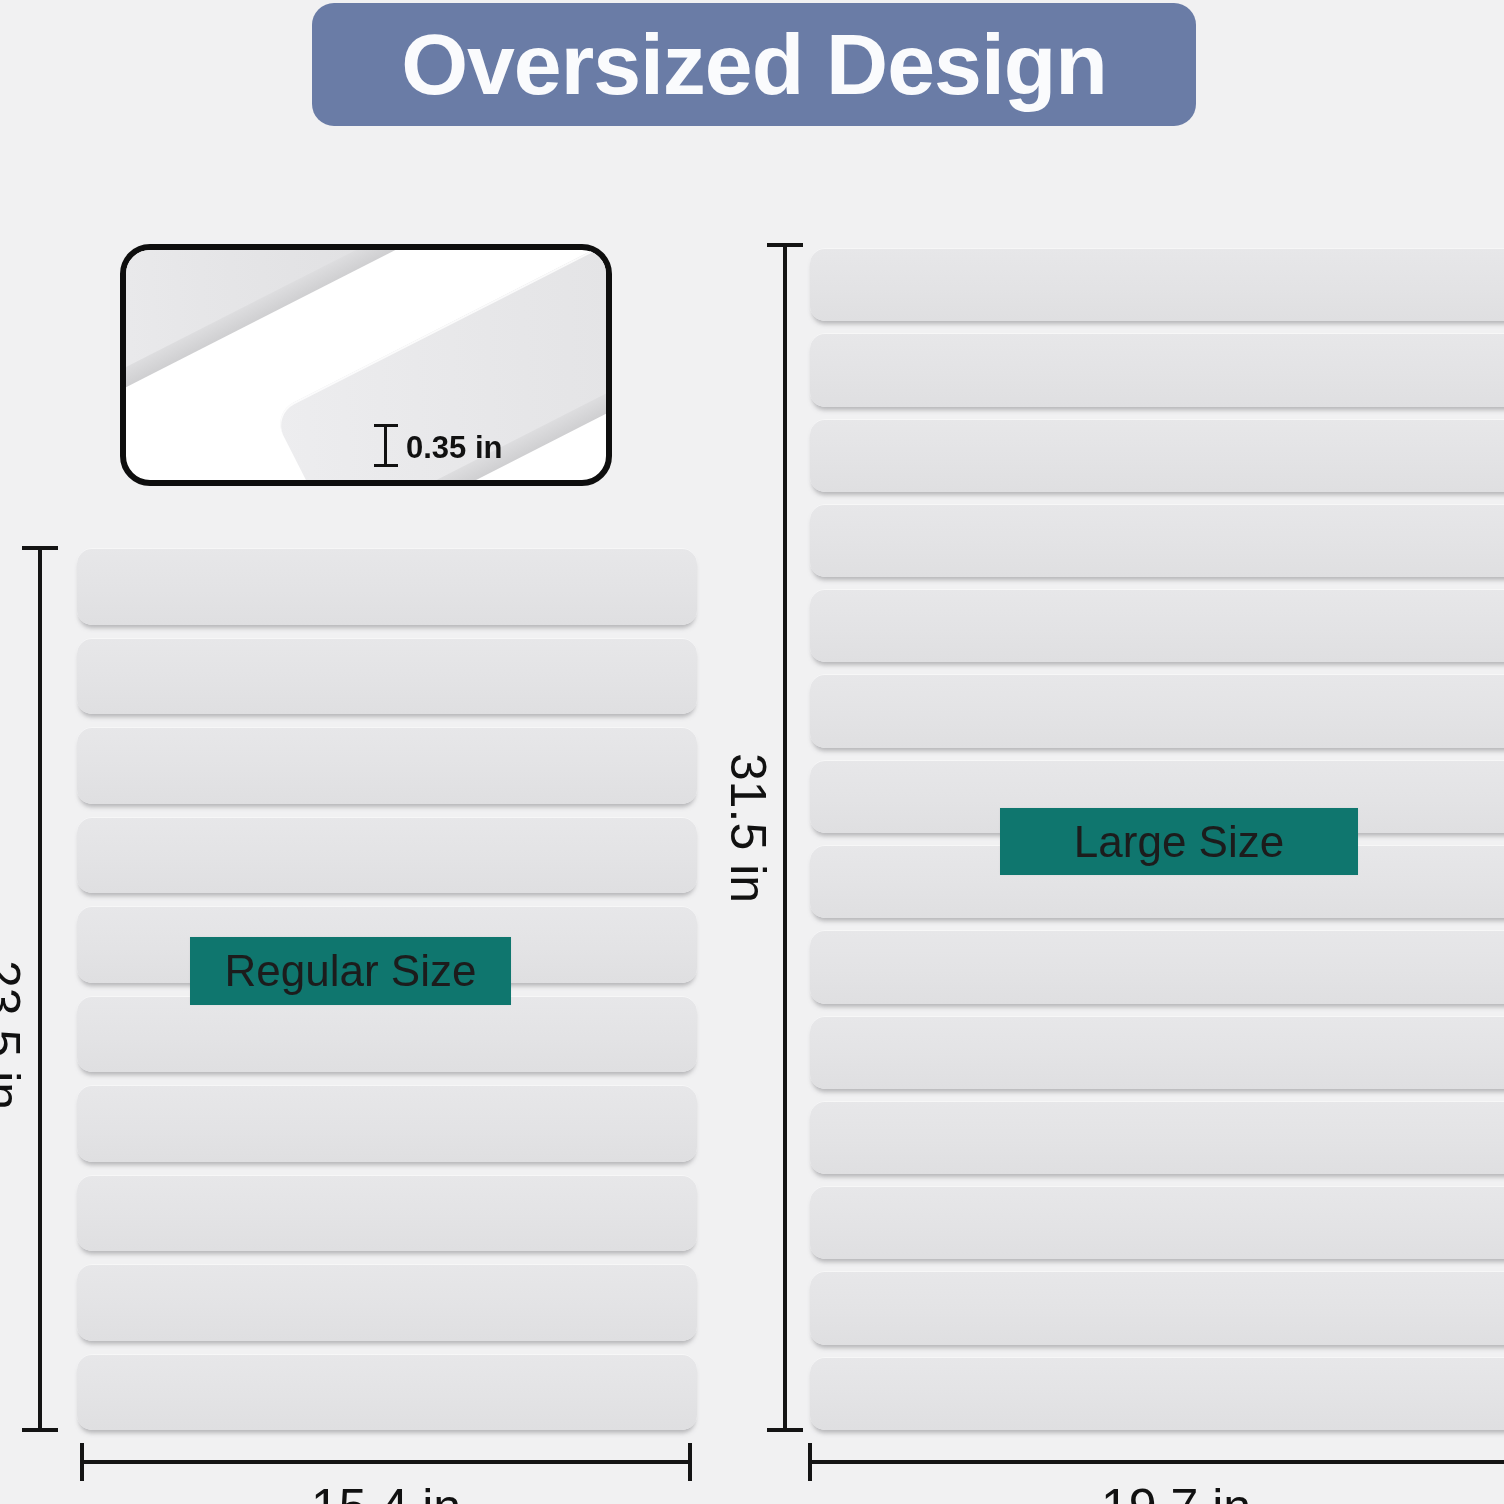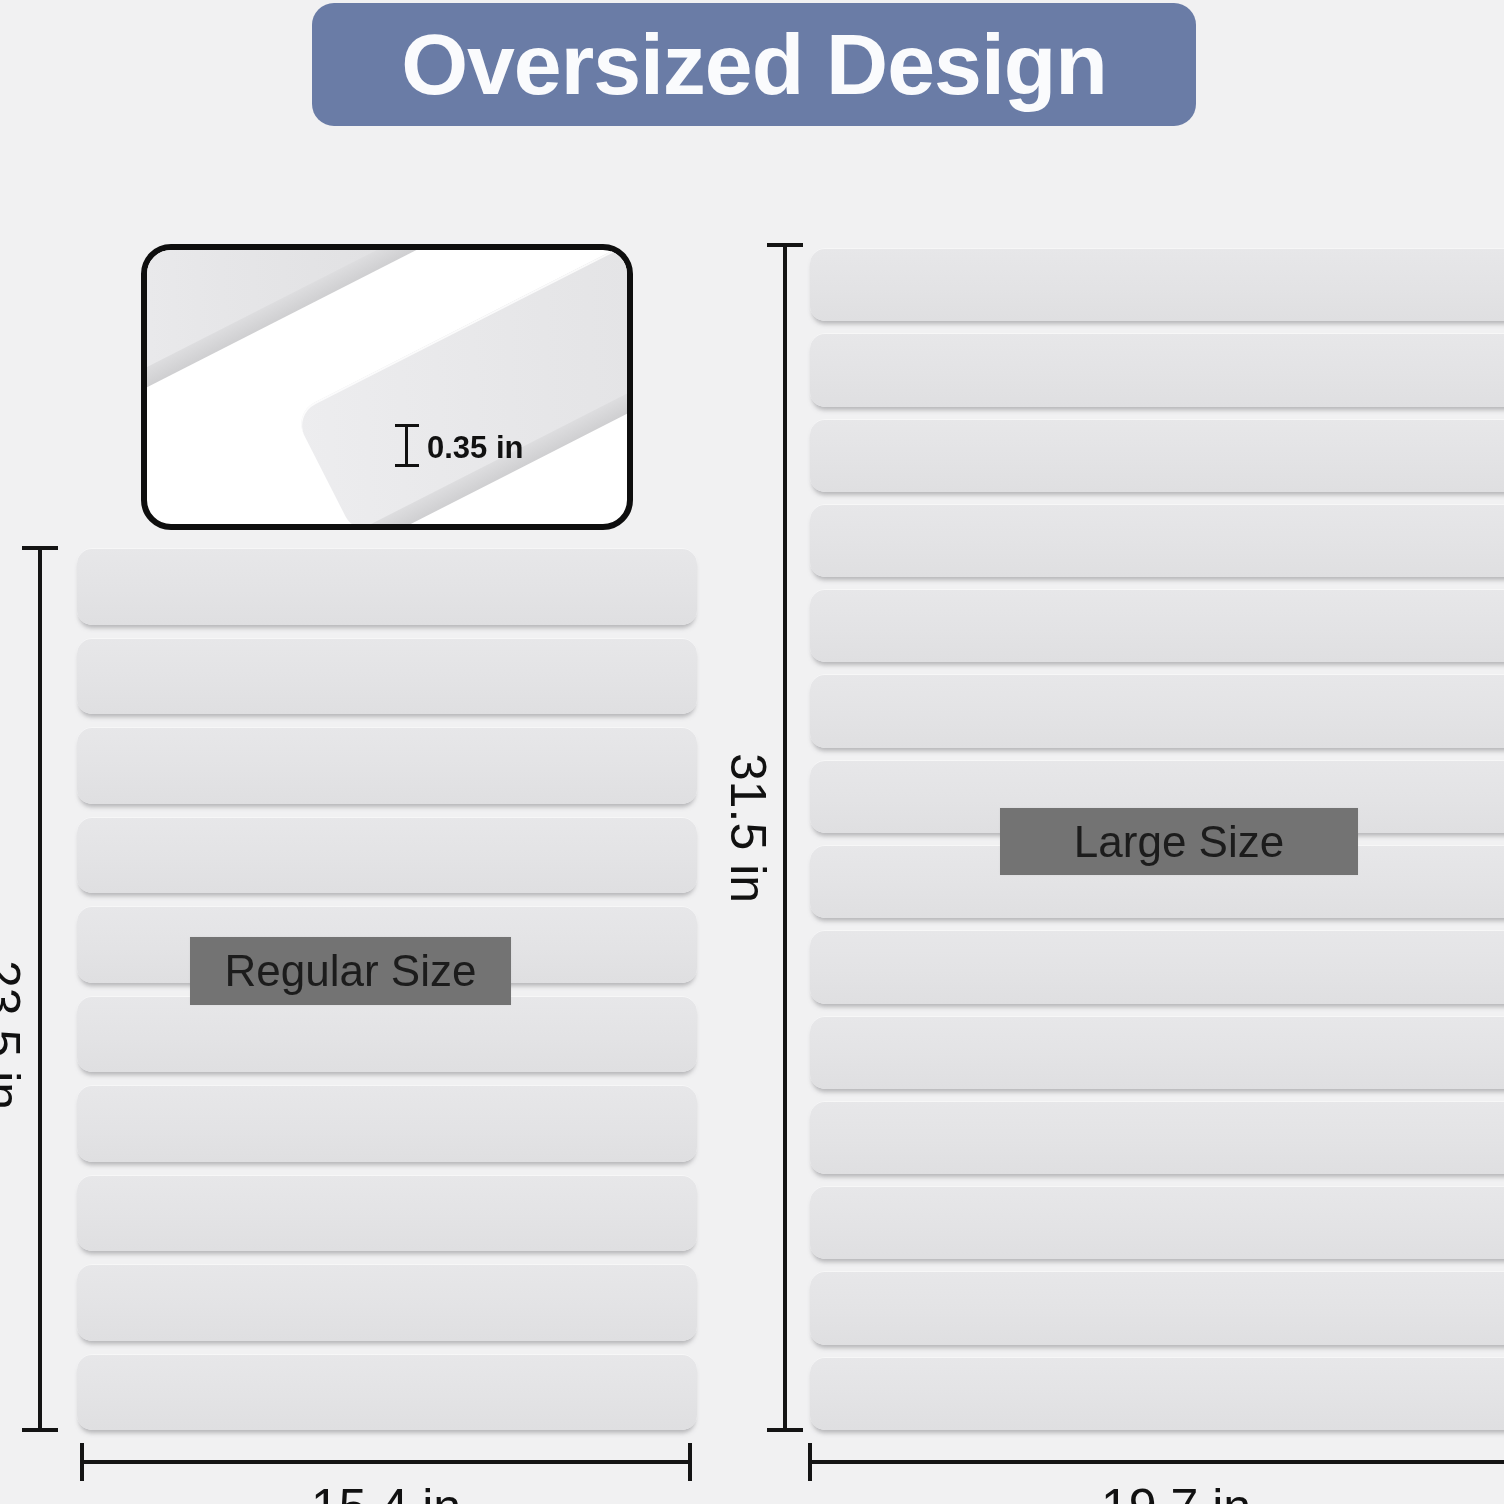--- a/index.html
+++ b/index.html
@@ -12,21 +12,21 @@
     background:#6a7ca6;border-radius:22px;
     display:flex;align-items:center;justify-content:center;
   }
   .title-banner .title-text{
     color:#fafbfd;font-size:86px;font-weight:bold;letter-spacing:-1px;
     white-space:nowrap;
   }
 
   
   .inset{
-    position:absolute;left:141px;top:244px;width:492px;height:286px;
+    position:absolute;left:120px;top:244px;width:492px;height:242px;
     background:#ffffff;border:6px solid #0e0e0e;border-radius:30px;
     overflow:hidden;box-sizing:border-box;
   }
   .slab{position:absolute;transform:rotate(-27deg);}
   .slab .slab-top{
     width:100%;border-radius:24px 24px 20px 20px;
     background:linear-gradient(115deg,#ededef 0%,#e6e6e8 45%,#dfdfe1 100%);
     box-shadow:inset 0 2px 0 rgba(255,255,255,.8);
   }
   .slab .slab-side{
@@ -52,21 +52,21 @@
   .mat-regular{left:77px;top:548px;width:620px;height:882px;gap:13px;}
   .mat-large{left:810px;top:248px;width:739px;height:1182px;gap:12px;}
   .slat{
     flex:1;border-radius:15px;
     background:linear-gradient(180deg,#e7e7e9 0%,#e3e3e5 55%,#dfdfe1 100%);
     box-shadow:0 5px 4px -2px rgba(125,125,130,.5), inset 0 1px 0 rgba(255,255,255,.65);
   }
 
   
   .size-tag{
-    position:absolute;background:#737373;display:flex;align-items:center;justify-content:center;
+    position:absolute;background:#0f766e;display:flex;align-items:center;justify-content:center;
     box-shadow:0 0 2px rgba(0,0,0,.06);
   }
   .size-tag span{color:#1c1c1c;font-size:44px;white-space:nowrap;}
   .tag-regular{left:190px;top:937px;width:321px;height:68px;}
   .tag-large{left:1000px;top:808px;width:358px;height:67px;}
 
   
   .dim{position:absolute;background:#141414;}
   .vline-left{left:38px;top:548px;width:4px;height:884px;}
   .vcap{height:4px;width:36px;}

